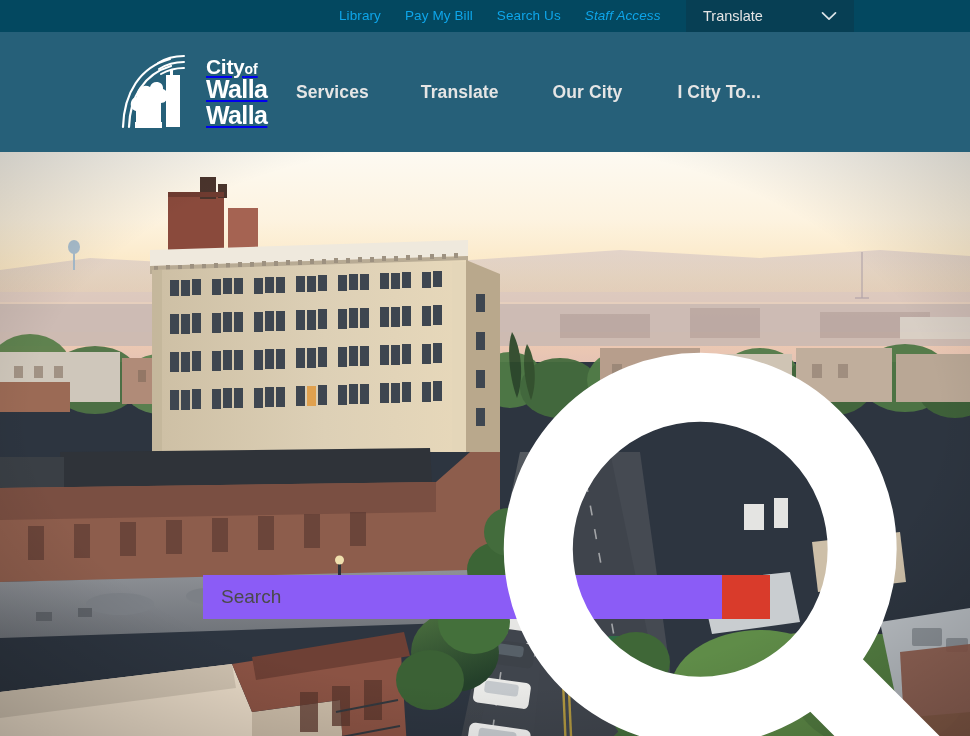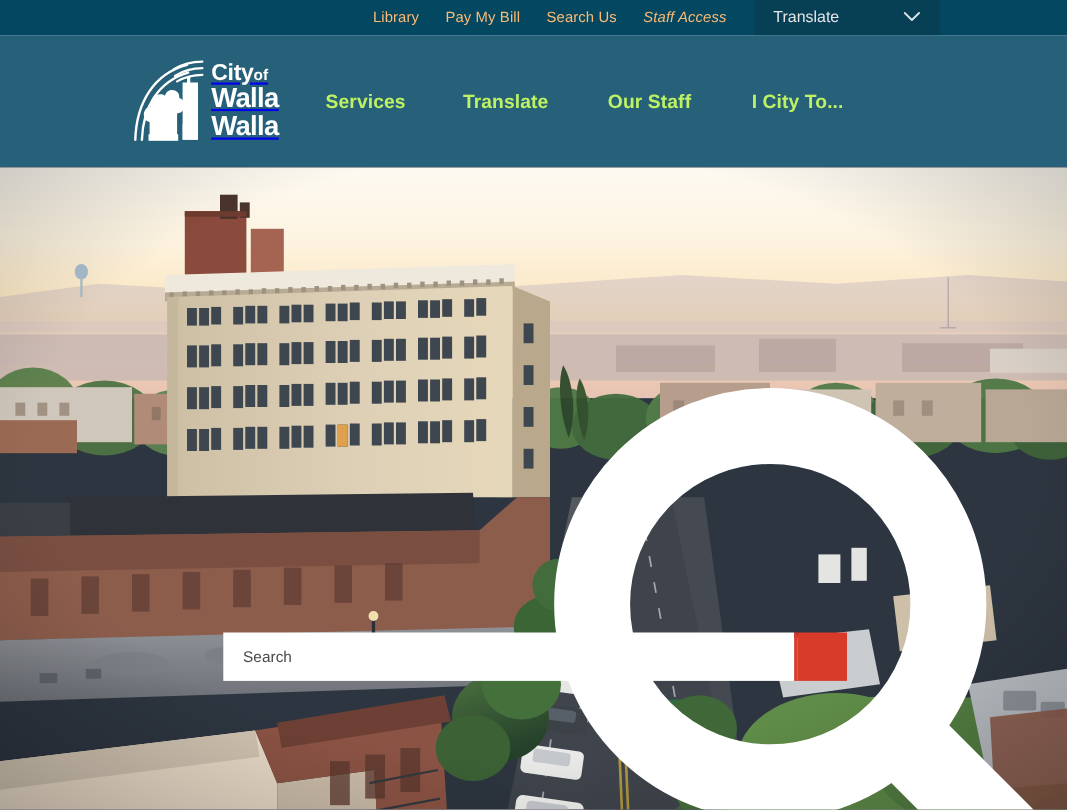--- a/index.html
+++ b/index.html
@@ -14,21 +14,21 @@
   
   .utility-bar {
     position: absolute; top: 0; left: 0;
     width: 970px; height: 32px;
     background: #034860;
     display: flex; align-items: stretch;
     justify-content: flex-start;
     padding-left: 339px;
   }
   .utility-link {
-    color: #fdba74;
+    color: #0ea5e9;
     font-size: 13.5px;
     line-height: 32px;
     text-decoration: none;
     margin-right: 24px;
     white-space: nowrap;
     letter-spacing: 0.1px;
   }
   .utility-link:last-of-type { margin-right: 0; font-style: italic; }
 
   .translate-box {
@@ -51,39 +51,39 @@
     width: 970px; height: 120px;
     background: #266079;
   }
 
   .logo-wrap {
     position: absolute; left: 118px; top: 18px;
     width: 152px; height: 84px;
     display: flex; align-items: center;
   }
   .logo-mark { width: 72px; height: 78px; flex: none; }
-  .logo-text { margin-left: 2px; }
+  .logo-text { margin-left: 16px; }
   .logo-line1 {
     font-size: 21px; font-weight: bold; color: #ffffff;
     line-height: 1.02; letter-spacing: -0.3px;
   }
   .logo-line1 .small {
     font-size: 14px; font-weight: bold; letter-spacing: 0;
   }
   .logo-line2, .logo-line3 {
     font-size: 25px; font-weight: bold; color: #ffffff;
     line-height: 1.02; letter-spacing: -0.6px;
   }
 
   .nav-items {
     position: absolute; left: 296px; top: 0; height: 120px;
     display: flex; align-items: center;
   }
   .nav-item {
-    color: #bef264;
+    color: #e5e5e5;
     font-size: 17.5px;
     font-weight: bold;
     text-decoration: none;
     white-space: nowrap;
     letter-spacing: 0.1px;
     cursor: pointer;
   }
   .nav-gap-1 { margin-right: 52px; }
   .nav-gap-2 { margin-right: 54px; }
   .nav-gap-3 { margin-right: 55px; }
@@ -99,23 +99,23 @@
 
   
   .search-row {
     position: absolute; left: 203px; top: 423px;
     width: 567px; height: 44px;
     display: flex;
   }
   .search-input {
     width: 624px; height: 44px;
     border: none; outline: none;
-    background: #ffffff;
+    background: #8b5cf6;
     font-family: "Liberation Sans", sans-serif;
-    font-size: 14px;
+    font-size: 19px;
     color: #2b2b2b;
     padding: 0 18px;
   }
   .search-input::placeholder { color: #4a4a4a; opacity: 1; }
   .search-divider {
     width: 4px; height: 44px; background: #d93b2b;
   }
   .search-button {
     width: 45px; height: 44px;
     background: #d93b2b;
@@ -174,21 +174,21 @@
         <span>City</span><span class="small">of</span>
       </div>
       <div class="logo-line2">Walla</div>
       <div class="logo-line3">Walla</div>
     </span>
   </a>
 
   <div class="nav-items">
     <a class="nav-item nav-gap-1" href="#">Services</a>
     <a class="nav-item nav-gap-2" href="#">Translate</a>
-    <a class="nav-item nav-gap-3" href="#">Our Staff</a>
+    <a class="nav-item nav-gap-3" href="#">Our City</a>
     <a class="nav-item" href="#">I City To...</a>
   </div>
 </div>
 
 <div class="hero">
   <svg viewBox="0 0 970 584" preserveAspectRatio="none">
     <defs>
       <linearGradient id="sky" x1="0" y1="0" x2="0" y2="1">
         <stop offset="0%" stop-color="#fdfaf2"></stop>
         <stop offset="32%" stop-color="#fdf3e0"></stop>

